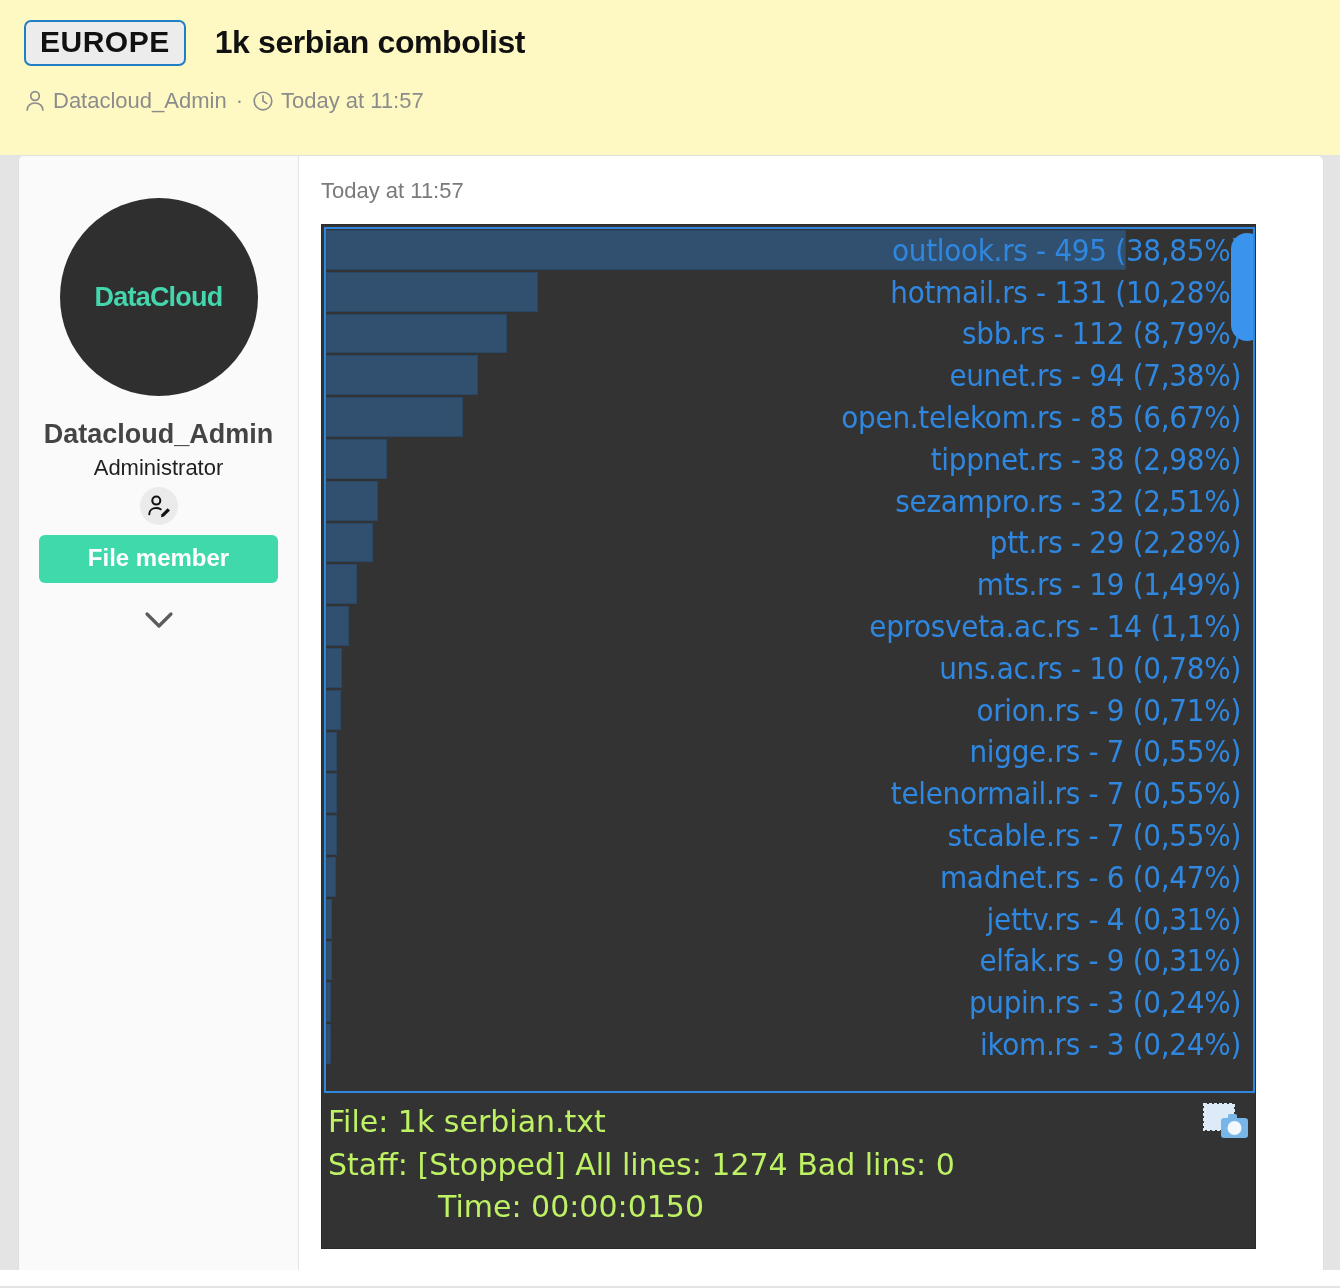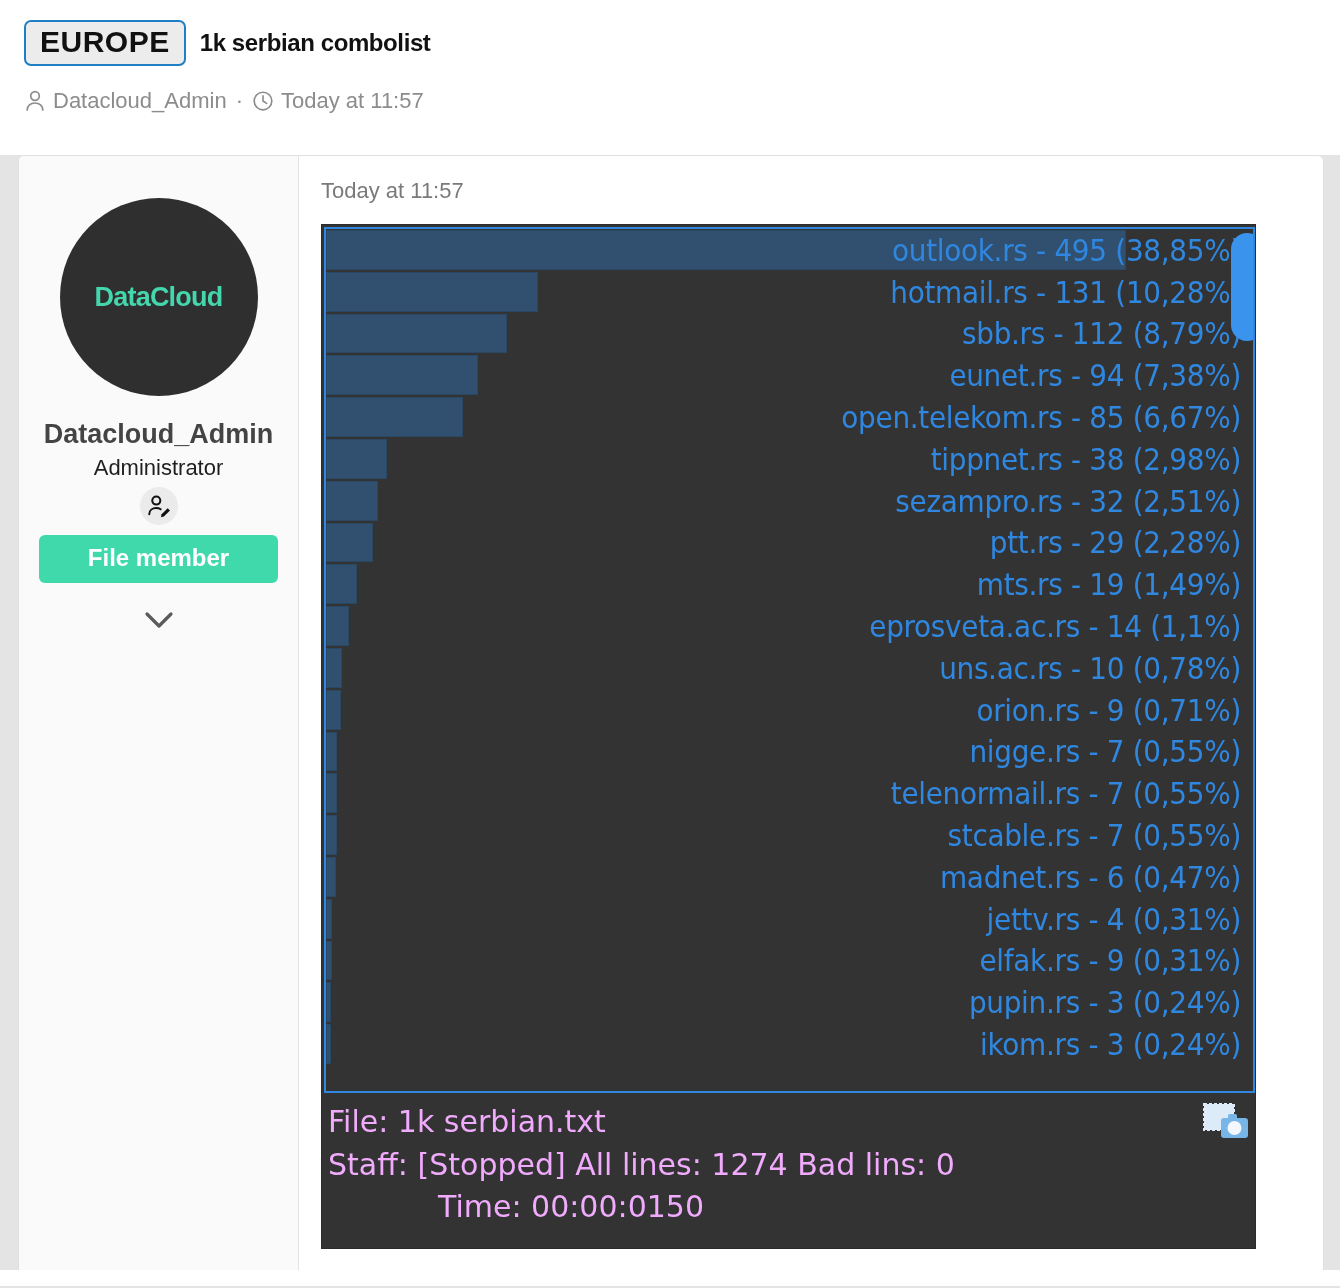--- a/index.html
+++ b/index.html
@@ -6,21 +6,21 @@
   html, body {
     width: 1340px;
     height: 1288px;
     background: #e4e4e4;
     font-family: "Liberation Sans", sans-serif;
     overflow: hidden;
   }
 
   
   .page-header {
-    background: #ffffff;
+    background: #fef9c3;
     padding: 20px 24px 18px 24px;
     height: 155px;
   }
   .title-row {
     display: flex;
     align-items: center;
     gap: 14px;
   }
   .prefix-badge {
     display: inline-flex;
@@ -30,25 +30,26 @@
     border-radius: 7px;
     background: #ececec;
     color: #111;
     font-size: 30px;
     font-weight: bold;
     letter-spacing: 0.5px;
     padding: 4px 14px 6px 14px;
     line-height: 1.05;
   }
   .thread-title {
-    font-size: 24px;
+    font-size: 32px;
     font-weight: bold;
     color: #111;
     letter-spacing: -0.4px;
     line-height: 1.1;
+    margin-left: 15px;
   }
   .byline {
     display: flex;
     align-items: center;
     gap: 7px;
     margin-top: 22px;
     color: #8c8c8c;
     font-size: 22px;
   }
   .byline .sep { color: #8c8c8c; padding: 0 2px; }
@@ -220,21 +221,21 @@
     border-radius: 16px;
     cursor: pointer;
   }
 
   .shot-status {
     position: absolute;
     left: 2px;
     top: 872px;
     width: 931px;
     height: 150px;
-    color: #f0abfc;
+    color: #bef264;
     font-size: 30px;
     line-height: 1.42;
     padding: 4px 0 0 4px;
     font-family: "DejaVu Sans", sans-serif;
   }
   .status-line { white-space: nowrap; }
   .status-indent { padding-left: 110px; }
   .cam-icon {
     position: absolute;
     right: 6px;

